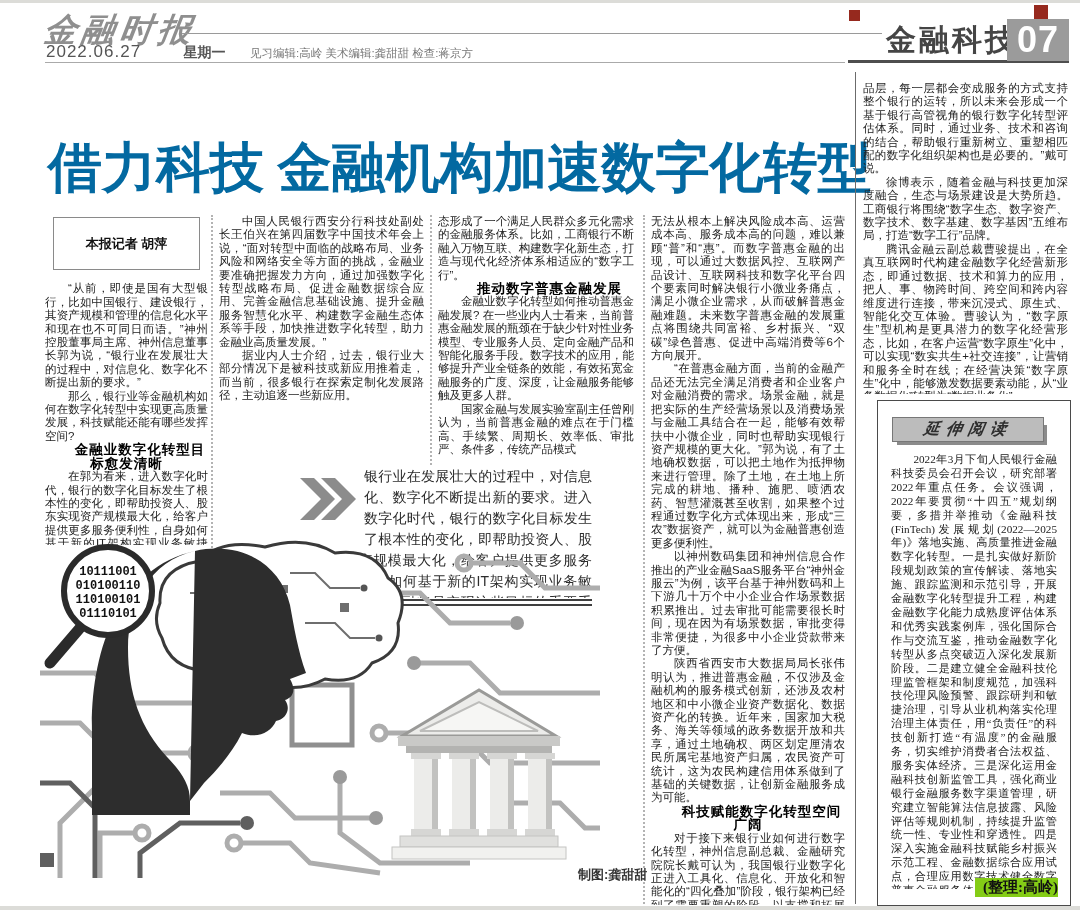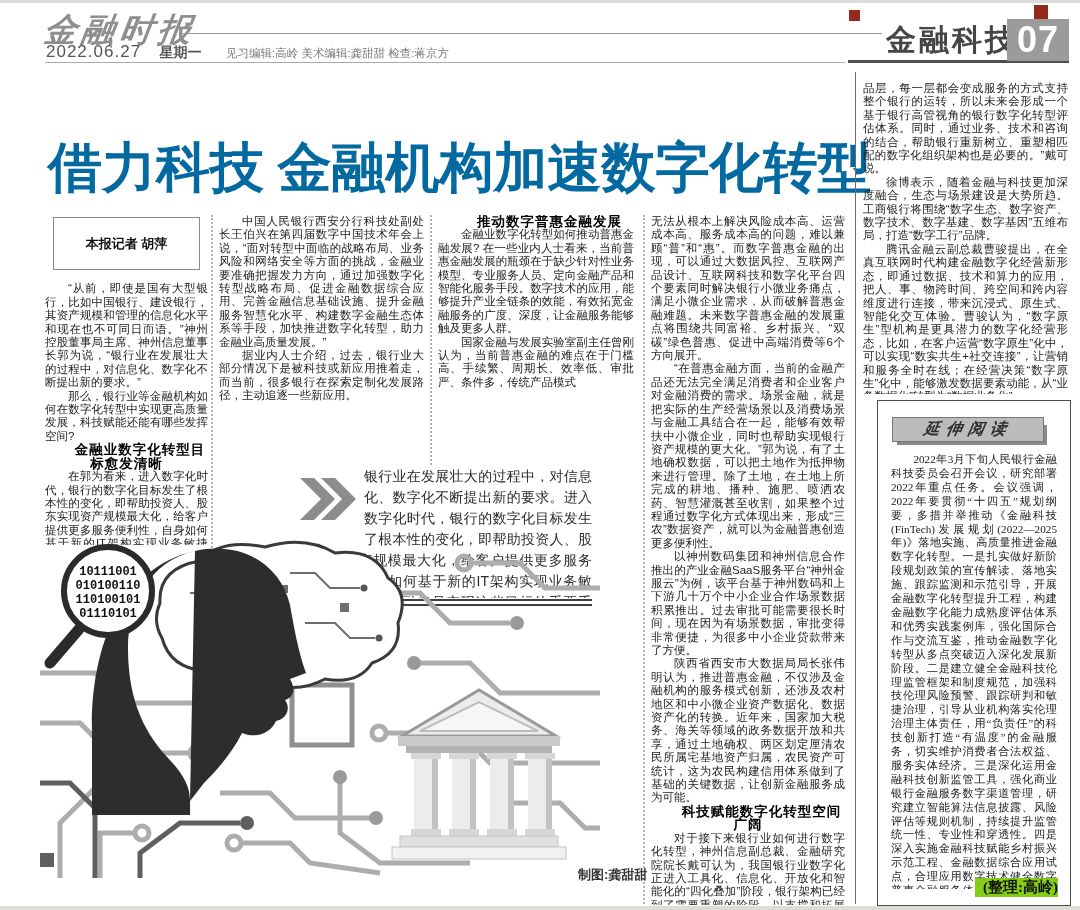--- a/index.html
+++ b/index.html
@@ -7,21 +7,21 @@
         font-family:"Liberation Sans","DejaVu Sans",sans-serif;color:#1f1f1f;}
   .edge{position:absolute;left:0;width:100%;background:#dcdcd8;}
   .edge.top{top:0;height:3px;} .edge.bottom{top:906px;height:4px;}
 
   
   .logo{position:absolute;left:44px;top:8px;font-family:"DejaVu Serif","Liberation Serif",serif;
         font-style:italic;font-weight:bold;font-size:33px;color:#8f8f8f;letter-spacing:5px;transform:skewX(-8deg);}
   .logo-line{position:absolute;left:182px;top:33px;width:700px;height:1px;background:#9a9a9a;}
   .dateline{position:absolute;left:46px;top:42px;white-space:nowrap;}
   .date{font-size:17px;color:#555;letter-spacing:1px;}
-  .weekday{font-size:14px;color:#555;margin-left:14px;font-weight:bold;}
+  .weekday{font-size:14px;color:#555;margin-left:38px;font-weight:bold;}
   .editors{font-size:11.5px;color:#777;margin-left:20px;}
   .rule-main{position:absolute;left:45px;top:62px;width:800px;height:1px;background:#aaa;}
   .rule-right{position:absolute;left:848px;top:60px;width:221px;height:3px;background:#4e4e4e;}
   .section-title{position:absolute;left:886px;top:20px;font-size:30px;color:#454545;letter-spacing:3px;font-weight:bold;}
   .page-num{position:absolute;left:1007px;top:19px;width:62px;height:42px;background:#9b9b9b;color:#fff;
             font-size:36px;font-weight:bold;text-align:center;line-height:42px;letter-spacing:1px;}
   .red-sq{position:absolute;background:#96291e;}
   .red-sq.a{left:849px;top:10px;width:11px;height:11px;}
   .red-sq.b{left:1034px;top:5px;width:14px;height:14px;}
 
@@ -112,20 +112,21 @@
     <p>在郭为看来，进入数字化时代，银行的数字化目标发生了根本性的变化，即帮助投资人、股东实现资产规模最大化，给客户提供更多服务便利性，自身如何基于新的IT架构实现业务敏捷化，而场景金融将是实现这些目标的重要手段。</p>
 
   </div>
 
   <div class="col c2">
     <p>中国人民银行西安分行科技处副处长王伯兴在第四届数字中国技术年会上说，“面对转型中面临的战略布局、业务风险和网络安全等方面的挑战，金融业要准确把握发力方向，通过加强数字化转型战略布局、促进金融数据综合应用、完善金融信息基础设施、提升金融服务智慧化水平、构建数字金融生态体系等手段，加快推进数字化转型，助力金融业高质量发展。”</p>
     <p>据业内人士介绍，过去，银行业大部分情况下是被科技或新应用推着走，而当前，很多银行在探索定制化发展路径，主动追逐一些新应用。</p>
   </div>
 
   <div class="col c3">
+    <p style="text-indent:0">态形成了一个满足人民群众多元化需求的金融服务体系。比如，工商银行不断融入万物互联、构建数字化新生态，打造与现代化经济体系相适应的“数字工行”。</p>
     <p class="subhead">推动数字普惠金融发展</p>
     <p>金融业数字化转型如何推动普惠金融发展? 在一些业内人士看来，当前普惠金融发展的瓶颈在于缺少针对性业务模型、专业服务人员、定向金融产品和智能化服务手段。数字技术的应用，能够提升产业全链条的效能，有效拓宽金融服务的广度、深度，让金融服务能够触及更多人群。</p>
     <p>国家金融与发展实验室副主任曾刚认为，当前普惠金融的难点在于门槛高、手续繁、周期长、效率低、审批严、条件多，传统产品模式</p>
   </div>
 
   <div class="col c4">
     <p style="text-indent:0">无法从根本上解决风险成本高、运营成本高、服务成本高的问题，难以兼顾“普”和“惠”。而数字普惠金融的出现，可以通过大数据风控、互联网产品设计、互联网科技和数字化平台四个要素同时解决银行小微业务痛点，满足小微企业需求，从而破解普惠金融难题。未来数字普惠金融的发展重点将围绕共同富裕、乡村振兴、“双碳”绿色普惠、促进中高端消费等6个方向展开。</p>
     <p>“在普惠金融方面，当前的金融产品还无法完全满足消费者和企业客户对金融消费的需求。场景金融，就是把实际的生产经营场景以及消费场景与金融工具结合在一起，能够有效帮扶中小微企业，同时也帮助实现银行资产规模的更大化。”郭为说，有了土地确权数据，可以把土地作为抵押物来进行管理。除了土地，在土地上所完成的耕地、播种、施肥、喷洒农药、智慧灌溉甚至收割，如果整个过程通过数字化方式体现出来，形成“三农”数据资产，就可以为金融普惠创造更多便利性。</p>
     <p>以神州数码集团和神州信息合作推出的产业金融SaaS服务平台“神州金服云”为例，该平台基于神州数码和上下游几十万个中小企业合作场景数据积累推出。过去审批可能需要很长时间，现在因为有场景数据，审批变得非常便捷，为很多中小企业贷款带来了方便。</p>
     <p>陕西省西安市大数据局局长张伟明认为，推进普惠金融，不仅涉及金融机构的服务模式创新，还涉及农村地区和中小微企业资产数据化、数据资产化的转换。近年来，国家加大税务、海关等领域的政务数据开放和共享，通过土地确权、两区划定厘清农民所属宅基地资产归属，农民资产可统计，这为农民构建信用体系做到了基础的关键数据，让创新金融服务成为可能。</p>

